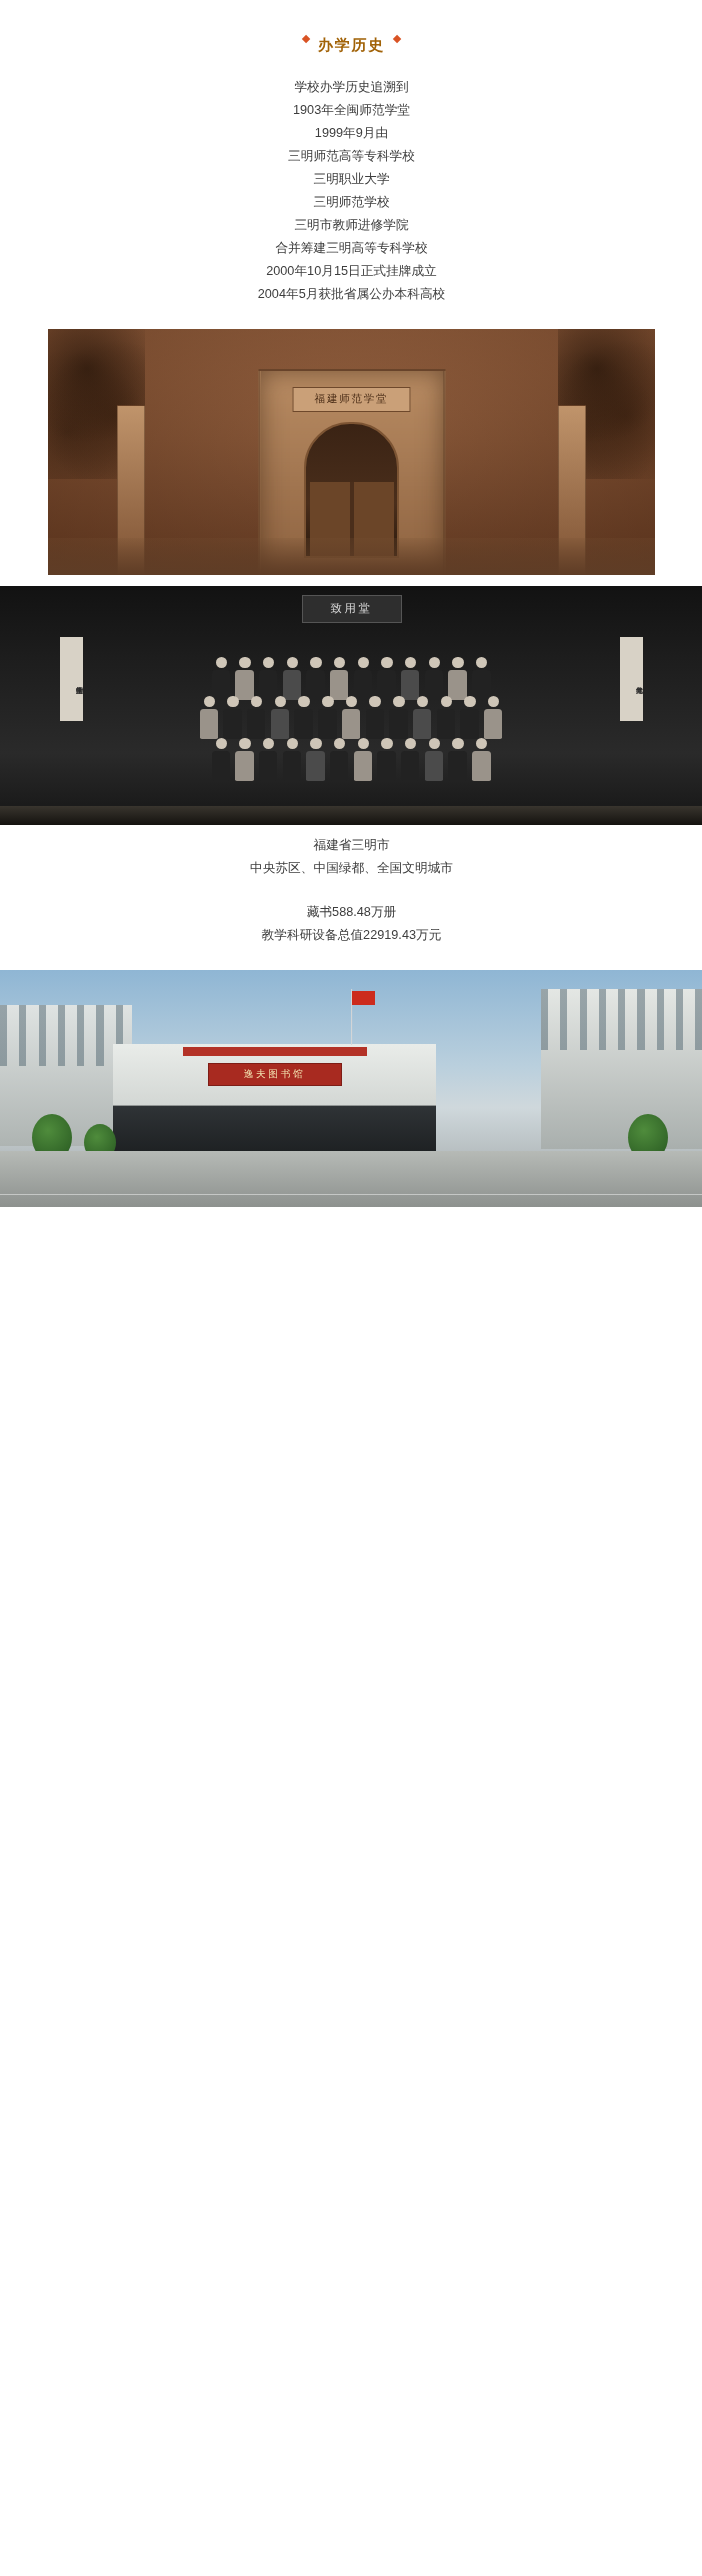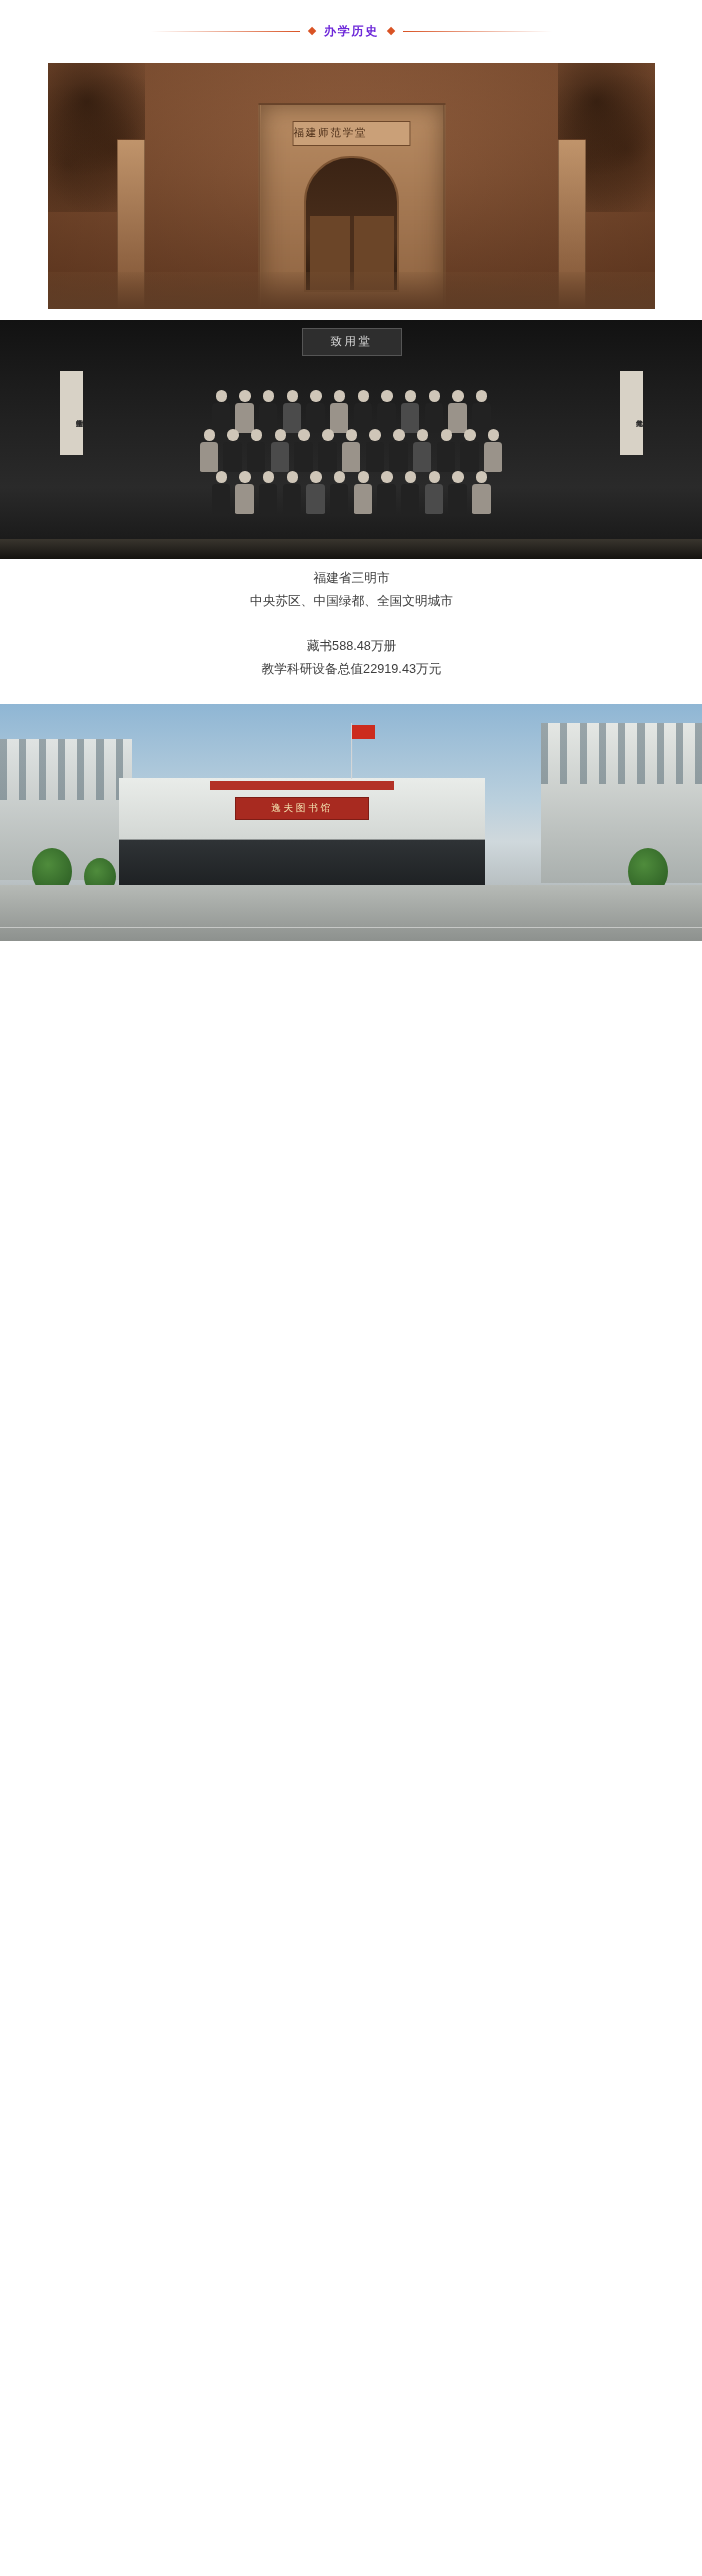--- a/index.html
+++ b/index.html
@@ -36,25 +36,26 @@
     background: linear-gradient(to left, rgba(217,83,36,0), #d95324);
   }
   .diamond {
     width: 6.1px;
     height: 6.1px;
     background: #d95324;
     transform: rotate(45deg);
     flex: 0 0 auto;
   }
   .section-title {
-    font-size: 12px;
+    font-size: 15px;
     font-weight: bold;
-    color: #6d28d9;
+    color: #a16207;
     letter-spacing: 1.8px;
     white-space: nowrap;
+    margin-top: 13px;
   }
 
   
   .text-block {
     text-align: center;
     padding: 5.3px 35px 16px 35px;
   }
   .text-line {
     font-size: 12.7px;
     line-height: 23px;
@@ -110,20 +111,21 @@
     left: 50%;
     transform: translateX(-50%);
     top: 16px;
     width: 116px;
     height: 23px;
     background: #caa078;
     border: 1.8px solid #6e482b;
     color: #4a2c16;
     font-size: 10.5px;
     line-height: 21px;
+    text-align: center;
     letter-spacing: 1.8px;
     font-family: "DejaVu Serif", "Liberation Serif", serif;
   }
   .gate-arch {
     position: absolute;
     left: 50%;
     transform: translateX(-50%);
     top: 51px;
     width: 91px;
     height: 132px;
@@ -327,22 +329,22 @@
     background: linear-gradient(to bottom, #dfe3e2, #aeb4b2);
   }
   .lib-right {
     position: absolute;
     right: 0; top: 19.3px;
     width: 162px; height: 160px;
     background: linear-gradient(to bottom, #e4e7e4, #a9afad);
   }
   .lib-center {
     position: absolute;
-    left: 119px; top: 74px;
-    width: 366px; height: 111px;
+    left: 113px; top: 74px;
+    width: 323px; height: 111px;
     background: linear-gradient(to bottom, #e9ece9 0%, #d3d7d4 55%, #2f3336 56%, #1d2022 100%);
   }
   .lib-plaque {
     position: absolute;
     left: 50%; transform: translateX(-50%);
     top: 19.3px;
     width: 132px; height: 21px;
     background: #a82a20;
     border: 1.8px solid #7d1d16;
     color: #f3e3b0;
@@ -403,20 +405,32 @@
 <div class="page">
 
   <div class="section-head">
     <span class="rule"></span>
     <span class="diamond"></span>
     <span class="section-title">办学历史</span>
     <span class="diamond"></span>
     <span class="rule right"></span>
   </div>
 
+  <div class="text-block">
+    <div class="text-line">学校办学历史追溯到</div>
+    <div class="text-line">1903年全闽师范学堂</div>
+    <div class="text-line">1999年9月由</div>
+    <div class="text-line">三明师范高等专科学校</div>
+    <div class="text-line">三明职业大学</div>
+    <div class="text-line">三明师范学校</div>
+    <div class="text-line">三明市教师进修学院</div>
+    <div class="text-line">合并筹建三明高等专科学校</div>
+    <div class="text-line">2000年10月15日正式挂牌成立</div>
+    <div class="text-line">2004年5月获批省属公办本科高校</div>
+  </div>
 
   <div class="photo-wrap inset">
     <div class="photo photo-gate">
       <div class="gate-trees-l"></div>
       <div class="gate-trees-r"></div>
       <div class="gate-pillar l"></div>
       <div class="gate-pillar r"></div>
       <div class="gate-body">
         <div class="gate-plaque">福建师范学堂</div>
         <div class="gate-arch">

